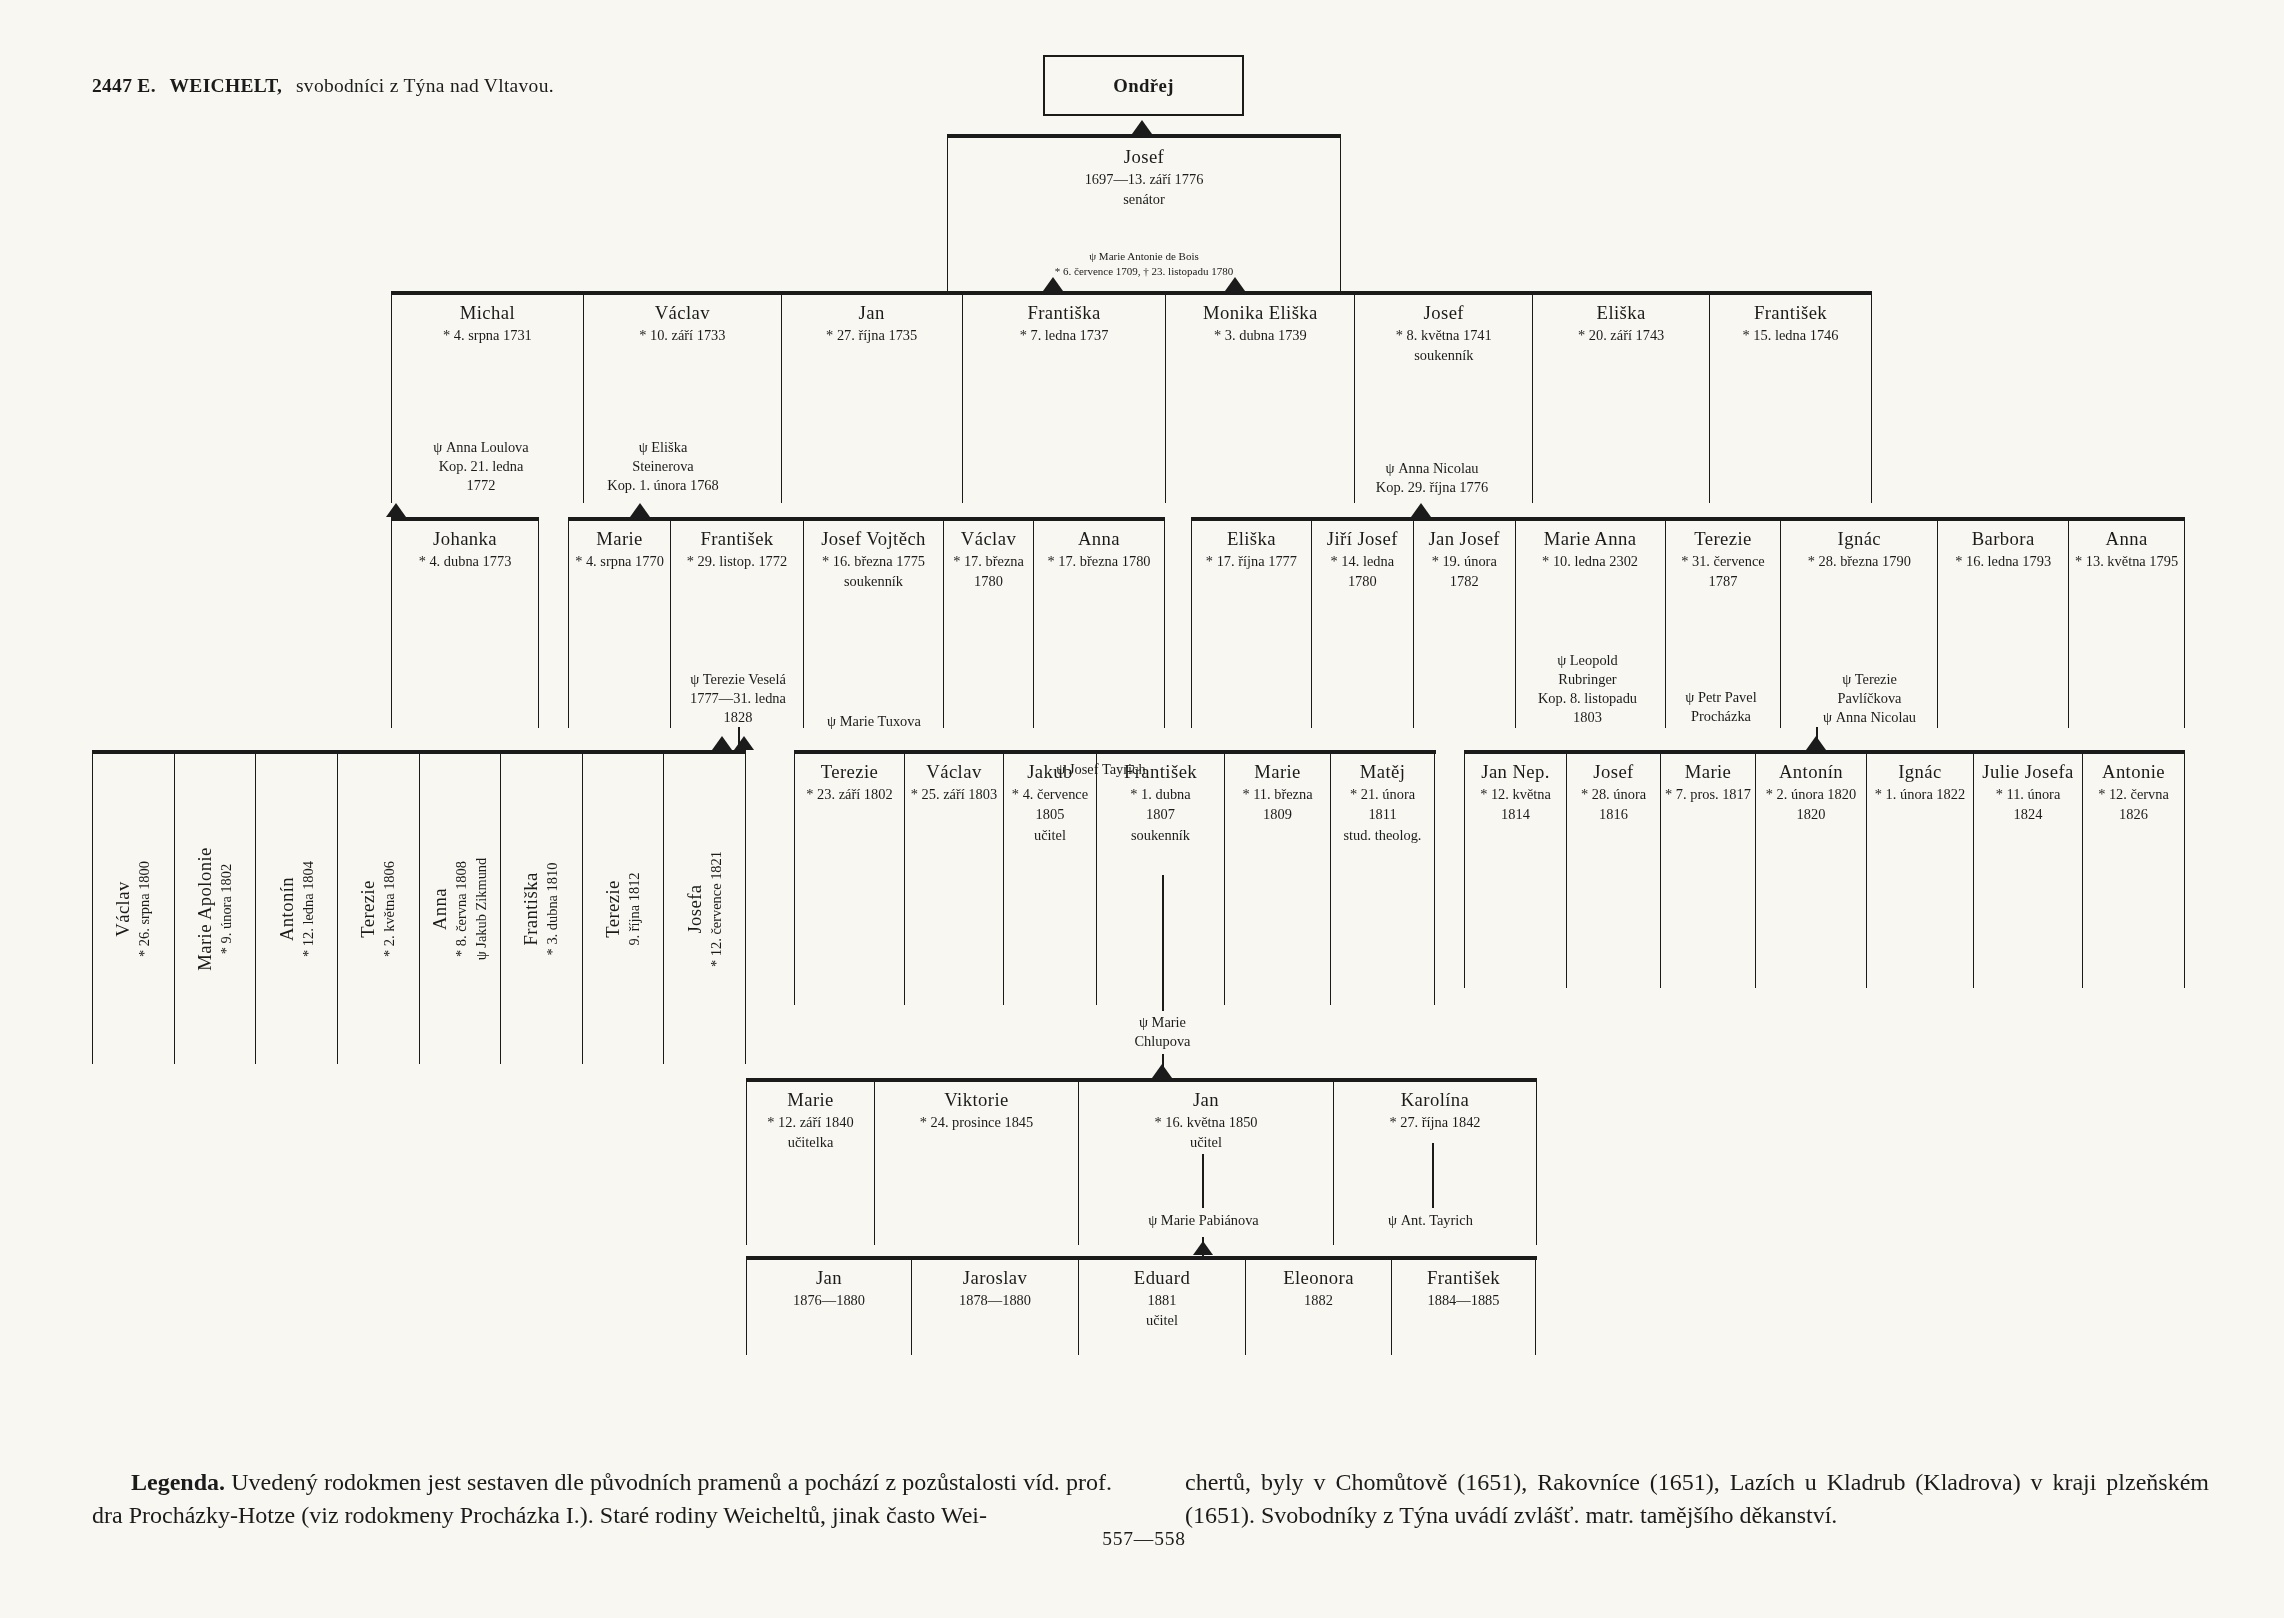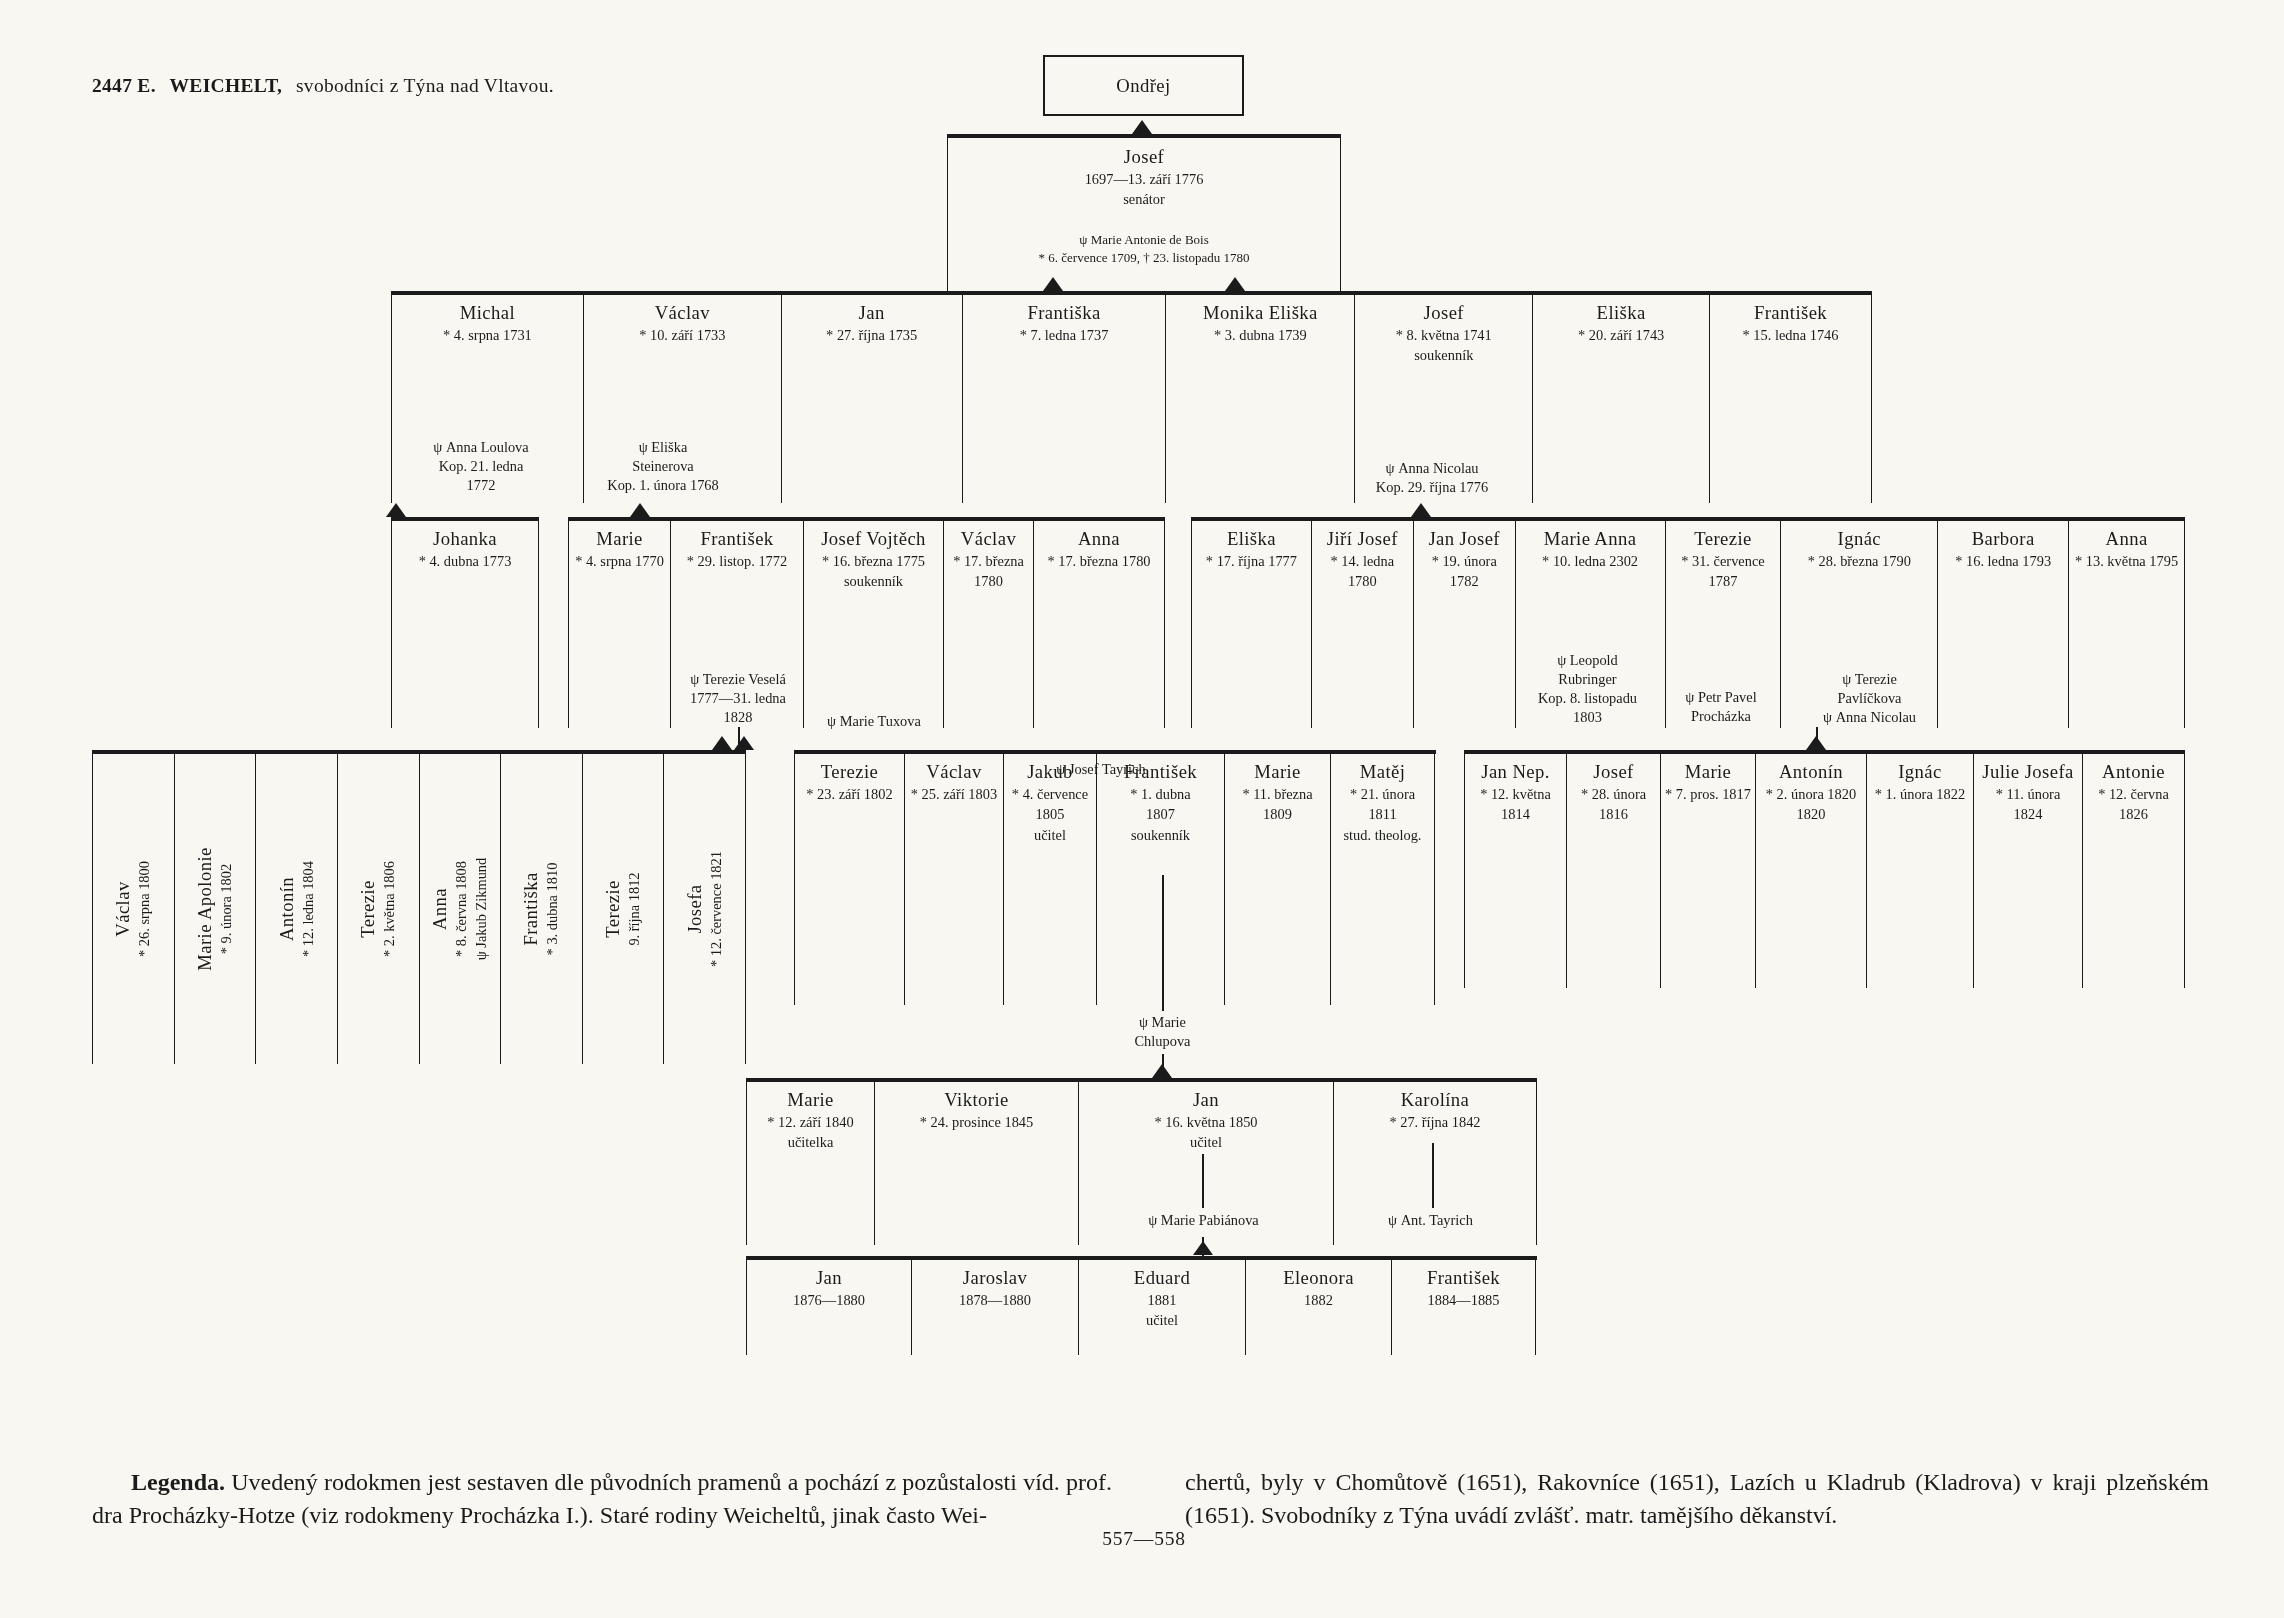--- a/index.html
+++ b/index.html
@@ -39,33 +39,34 @@
   .dt { font-size:14.4px; line-height:1.3; margin-top:1.7px; }
 
   
   .box {
     position:absolute;
     border:2.5px solid #1b1b1b;
     display:flex;
     align-items:center;
     justify-content:center;
     text-align:center;
+    font-weight:bold;
   }
   .g2box {
     position:absolute;
     border-top:4.2px solid #1b1b1b;
     border-left:1.7px solid #1b1b1b;
     border-right:1.7px solid #1b1b1b;
     display:flex;
     flex-direction:column;
     align-items:center;
     text-align:center;
     padding-top:6.8px;
   }
-  .g2box .spb { margin-top:22px; font-size:13px; line-height:1.35; }
+  .g2box .spb { margin-top:40px; font-size:11px; line-height:1.35; }
 
   
   .ann {
     position:absolute;
     text-align:center;
     font-size:14.4px;
     line-height:1.32;
   }
 
   

